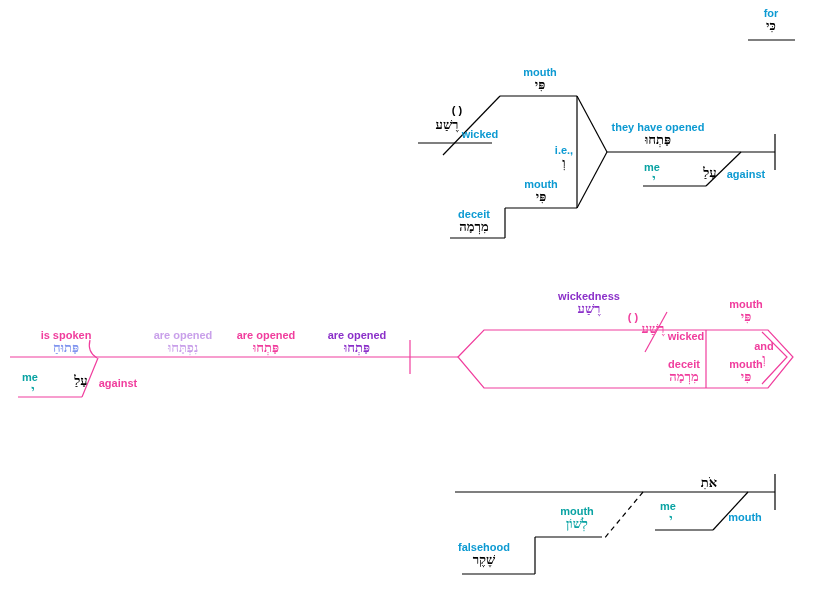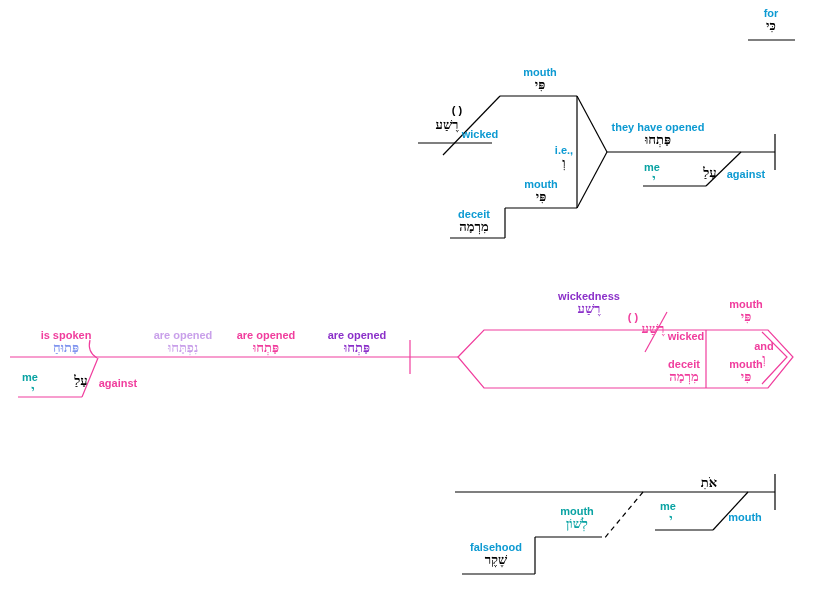--- a/index.html
+++ b/index.html
@@ -156,21 +156,21 @@
     <span class="en c-mag">mouth</span>
     <span class="he c-mag" dir="rtl">פִּי</span>
   </div>
 
 
   <div class="lbl" style="left:577px;top:505px">
     <span class="en c-teal">mouth</span>
     <span class="he c-teal" dir="rtl">לְשׁוֹן</span>
   </div>
 
-  <div class="lbl" style="left:496px;top:541px">
+  <div class="lbl" style="left:484px;top:541px">
     <span class="en c-blue">falsehood</span>
     <span class="he c-blk" dir="rtl">שֶׁקֶר</span>
   </div>
 
   <span class="word en c-teal" style="left:668px;top:500px">me</span>
   <span class="word he c-teal" dir="rtl" style="left:671px;top:512px">י</span>
   <span class="word he c-blk" dir="rtl" style="left:709px;top:476px">אֹתִ</span>
   <span class="word en c-blue" style="left:745px;top:511px">mouth</span>
 
 </div>

